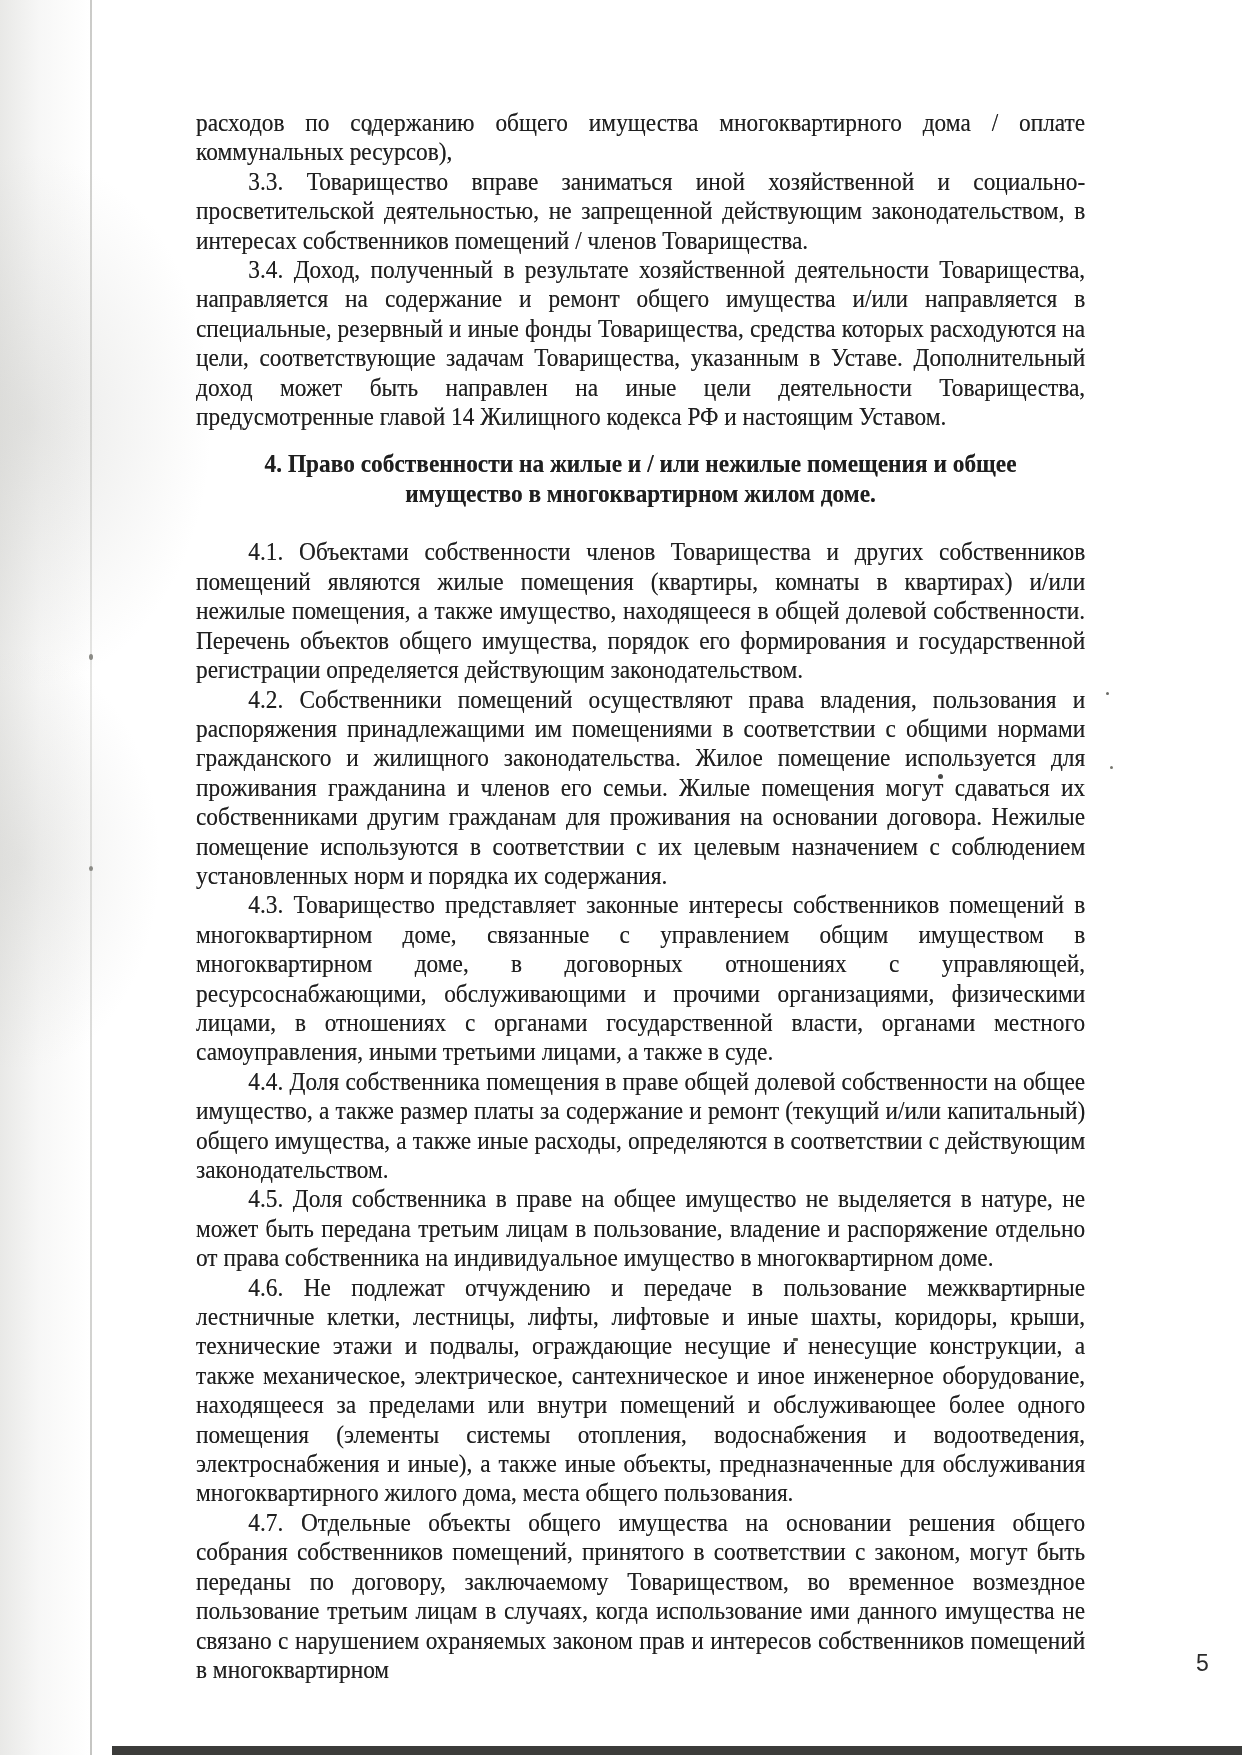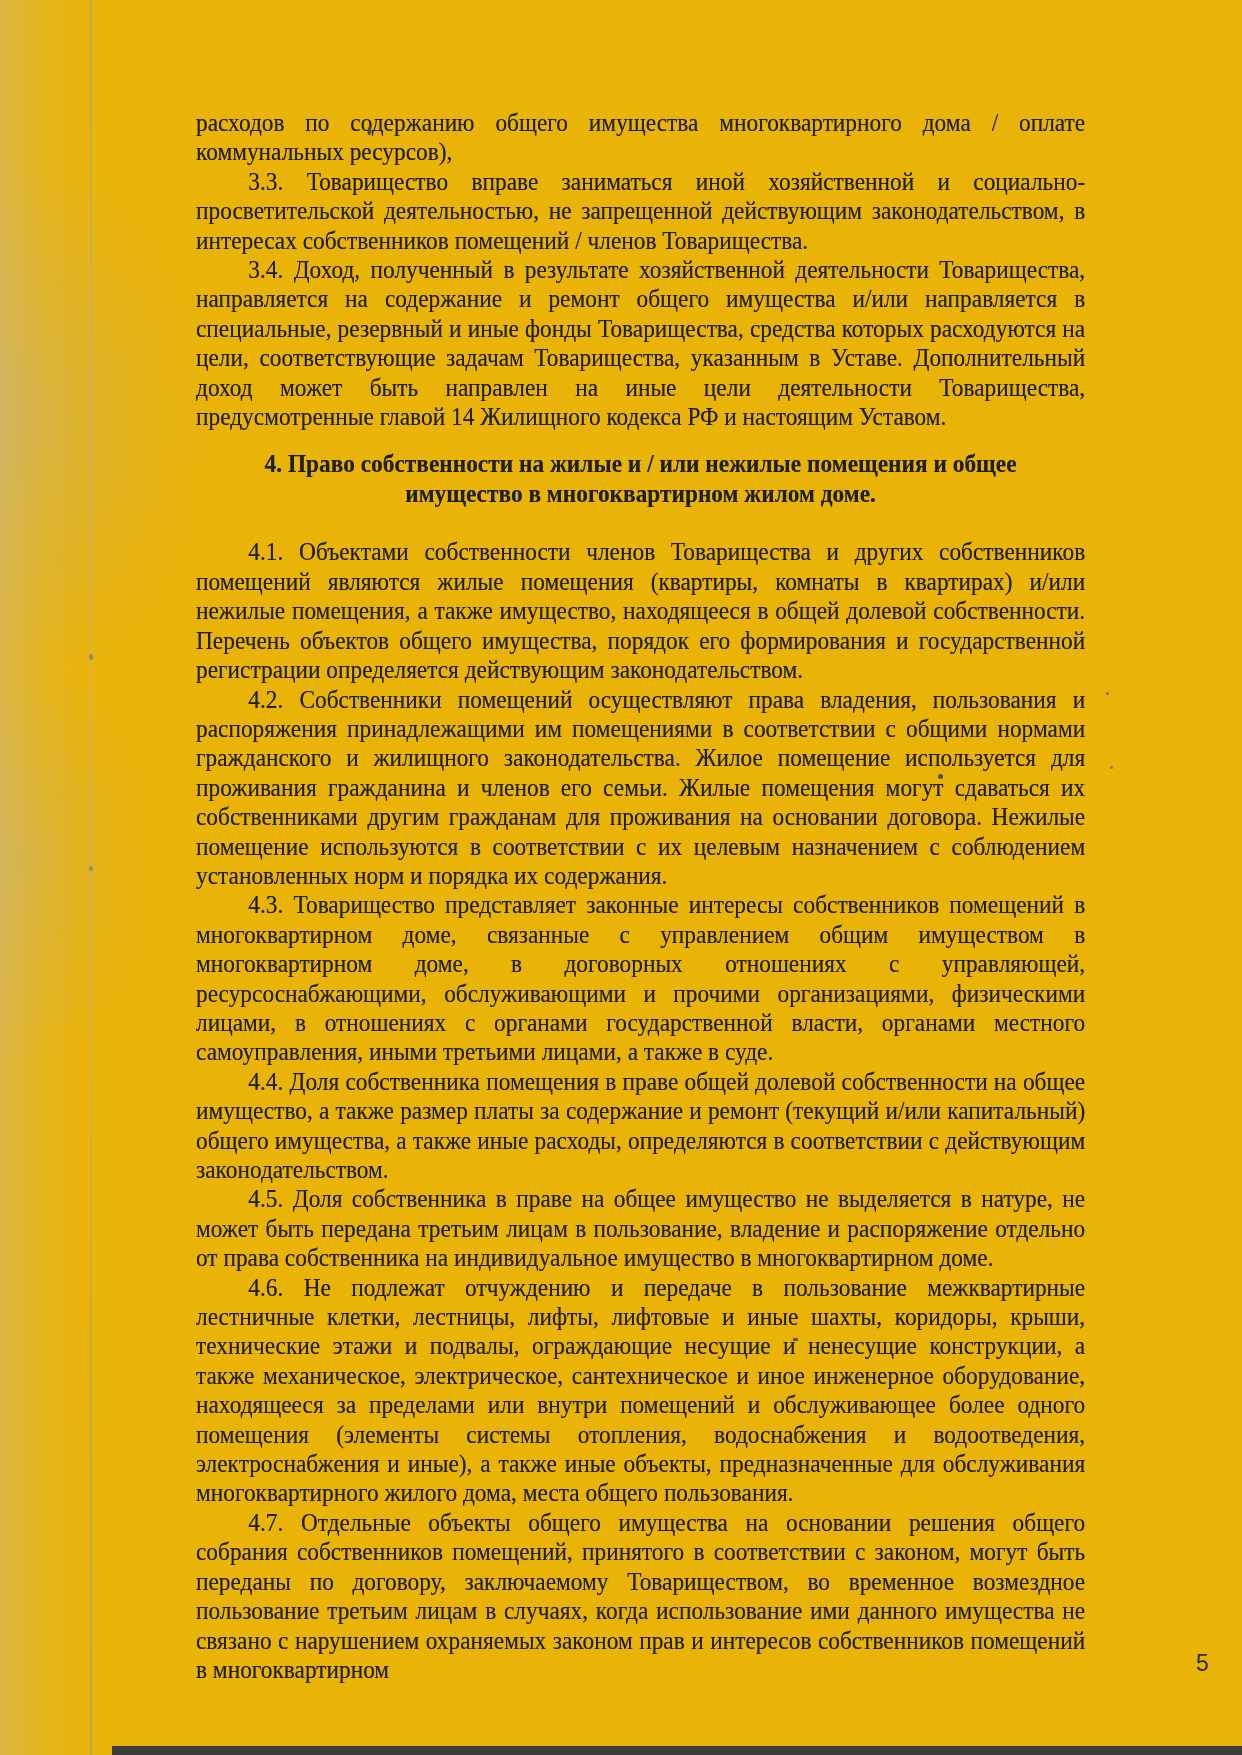--- a/index.html
+++ b/index.html
@@ -1,21 +1,21 @@
 <!DOCTYPE html>
 <html><head>
 <meta charset="utf-8">
 <style>
   html, body { margin: 0; padding: 0; background: #888; }
   .page {
     position: relative;
     width: 1242px;
     height: 1755px;
     margin: 0 auto;
-    background: #eab308;
+    background: #ffffff;
     overflow: hidden;
     box-sizing: border-box;
   }
   
   .page::before {
     content: "";
     position: absolute; inset: 0;
     background:
       linear-gradient(90deg, rgba(190,190,185,0.35) 0px, rgba(190,190,185,0.12) 40px, rgba(0,0,0,0) 90px),
       radial-gradient(ellipse 260px 380px at 30px 420px, rgba(175,175,170,0.28), rgba(0,0,0,0) 70%),

